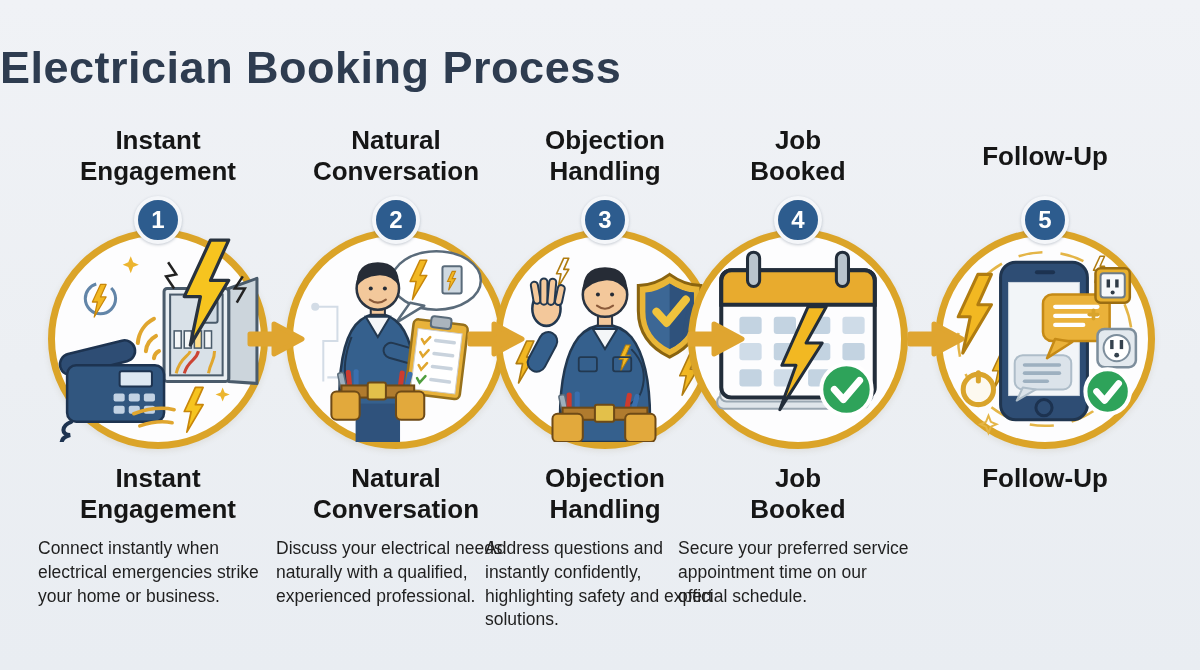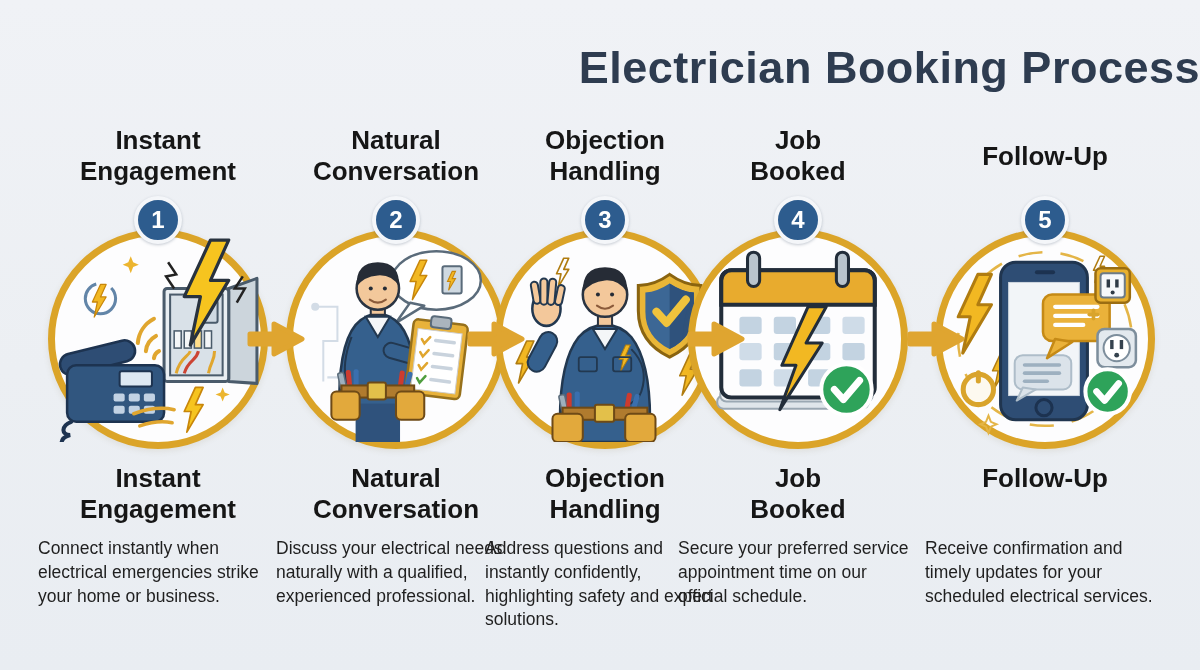--- a/index.html
+++ b/index.html
@@ -4,23 +4,22 @@
 <style>
   * { margin:0; padding:0; box-sizing:border-box; }
   html,body { background:#dfe3e9; }
   .canvas {
     position:relative; width:1200px; height:670px; overflow:hidden;
     background:linear-gradient(180deg,#f0f2f6 0%, #eceff3 55%, #e9edf2 100%);
     font-family:"Liberation Sans", sans-serif;
   }
   .main-title {
     position:absolute; top:42px; left:0; width:1200px;
-    text-align:right; font-size:45px; font-weight:800; letter-spacing:.5px;
+    text-align:left; font-size:45px; font-weight:800; letter-spacing:.5px;
     color:#2e3c50;
-    padding-left:26px;
   }
   .col { position:absolute; top:0; width:220px; height:670px; }
   .top-label {
     position:absolute; top:116px; left:-8px; width:236px; height:80px;
     display:flex; align-items:center; justify-content:center;
     text-align:center; white-space:pre-line;
     font-size:26px; line-height:31px; font-weight:800; color:#161616;
   }
   .circle {
     position:absolute; top:229px; left:0; width:220px; height:220px;
@@ -390,21 +389,20 @@
         </g>
 
         <g>
           <circle cx="164" cy="154" r="22" fill="#2ea35a" stroke="#ffffff" stroke-width="4"></circle>
           <path d="M153 154 l8 9 14 -17" stroke="#ffffff" stroke-width="6.5" fill="none" stroke-linecap="round" stroke-linejoin="round"></path>
         </g>
         <path d="M46 178 L48.4 184 54 186.4 48.4 188.8 46 195 43.6 188.8 38 186.4 43.6 184 Z" fill="none" stroke="#e4b547" stroke-width="2"></path>
       </svg>
     </div>
     <div class="bottom-label">Follow-Up</div>
-    <div class="description">Receive confirmation and timely updates for your scheduled electrical services.</div>
   </div>
 
   <svg class="arrow" style="left:244px" viewBox="0 0 62 42">
     <polygon points="30,6 58,21 30,36 30,26 6,26 6,16 30,16" fill="#dfa530" stroke="#dfa530" stroke-width="5" stroke-linejoin="round"></polygon>
   </svg>
   <svg class="arrow" style="left:464px" viewBox="0 0 62 42">
     <polygon points="30,6 58,21 30,36 30,26 6,26 6,16 30,16" fill="#dfa530" stroke="#dfa530" stroke-width="5" stroke-linejoin="round"></polygon>
   </svg>
   <svg class="arrow" style="left:684px" viewBox="0 0 62 42">
     <polygon points="30,6 58,21 30,36 30,26 6,26 6,16 30,16" fill="#dfa530" stroke="#dfa530" stroke-width="5" stroke-linejoin="round"></polygon>

